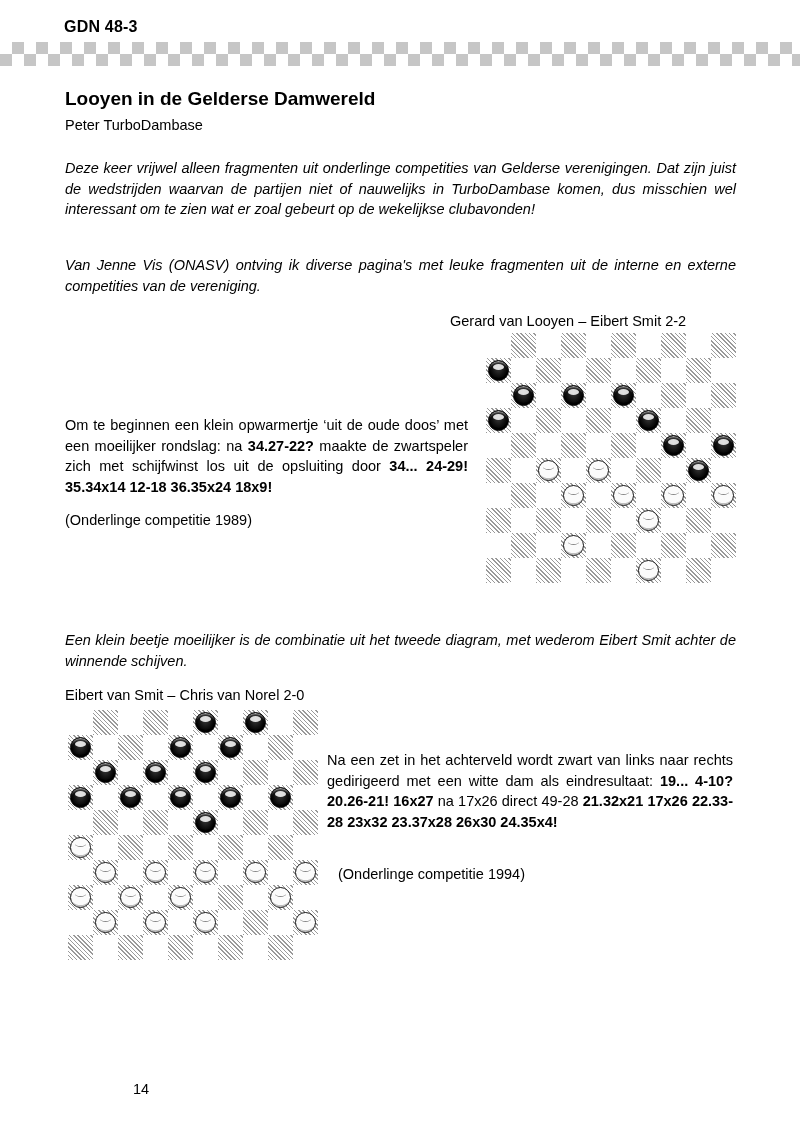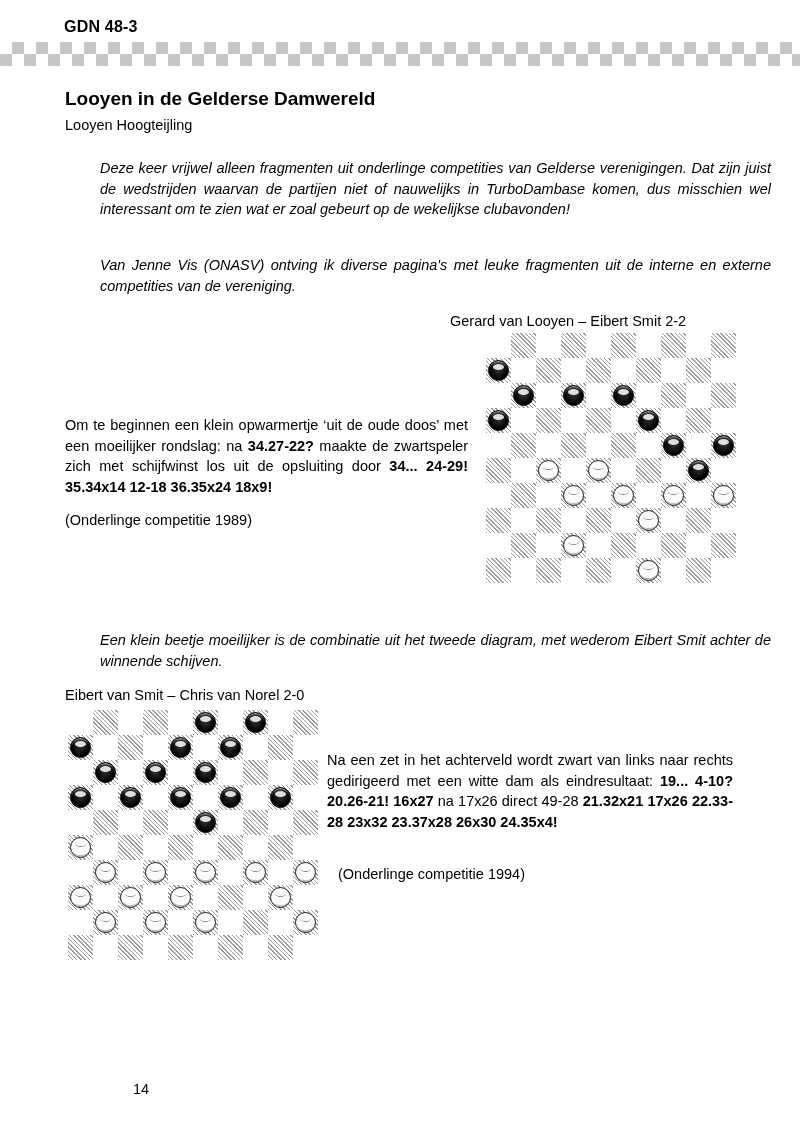--- a/index.html
+++ b/index.html
@@ -60,21 +60,20 @@
     left: 65px;
     top: 117px;
     font-size: 14.5px;
   }
 
   .para {
     position: absolute;
     font-size: 14.5px;
     line-height: 20.5px;
     text-align: justify;
-    margin-left: 35px;
   }
   .para.italic { font-style: italic; }
 
   #intro-para-1 { left: 65px; top: 158px; width: 671px; }
   #intro-para-2 { left: 65px; top: 255px; width: 671px; }
   #middle-para  { left: 65px; top: 630px; width: 671px; }
 
   .caption {
     position: absolute;
     font-size: 14.5px;
@@ -254,21 +253,21 @@
       <span style="left: 672px; background: rgb(198, 198, 198);"></span>
       <span style="left: 696px; background: rgb(198, 198, 198);"></span>
       <span style="left: 720px; background: rgb(198, 198, 198);"></span>
       <span style="left: 744px; background: rgb(198, 198, 198);"></span>
       <span style="left: 768px; background: rgb(198, 198, 198);"></span>
       <span style="left: 792px; background: rgb(198, 198, 198);"></span>
     </div>
 </div>
 
 <div class="article-title">Looyen in de Gelderse Damwereld</div>
-<div class="article-author">Looyen Hoogteijling</div>
+<div class="article-author">Peter TurboDambase</div>
 
 <div class="para italic" id="intro-para-1">Deze keer vrijwel alleen fragmenten uit onderlinge competities van Gelderse verenigingen. Dat zijn juist de wedstrijden waarvan de partijen niet of nauwelijks in TurboDambase komen, dus misschien wel interessant om te zien wat er zoal gebeurt op de wekelijkse clubavonden!</div>
 
 <div class="para italic" id="intro-para-2">Van Jenne Vis (ONASV) ontving ik diverse pagina's met leuke fragmenten uit de interne en externe competities van de vereniging.</div>
 
 <div class="caption" id="caption-1">Gerard van Looyen – Eibert Smit 2-2</div>
 
 <div class="board" id="board-1">
     <div class="sq" style="left: 0px; top: 0px;"></div>
     <div class="sq dark" style="left: 25px; top: 0px;"></div>

